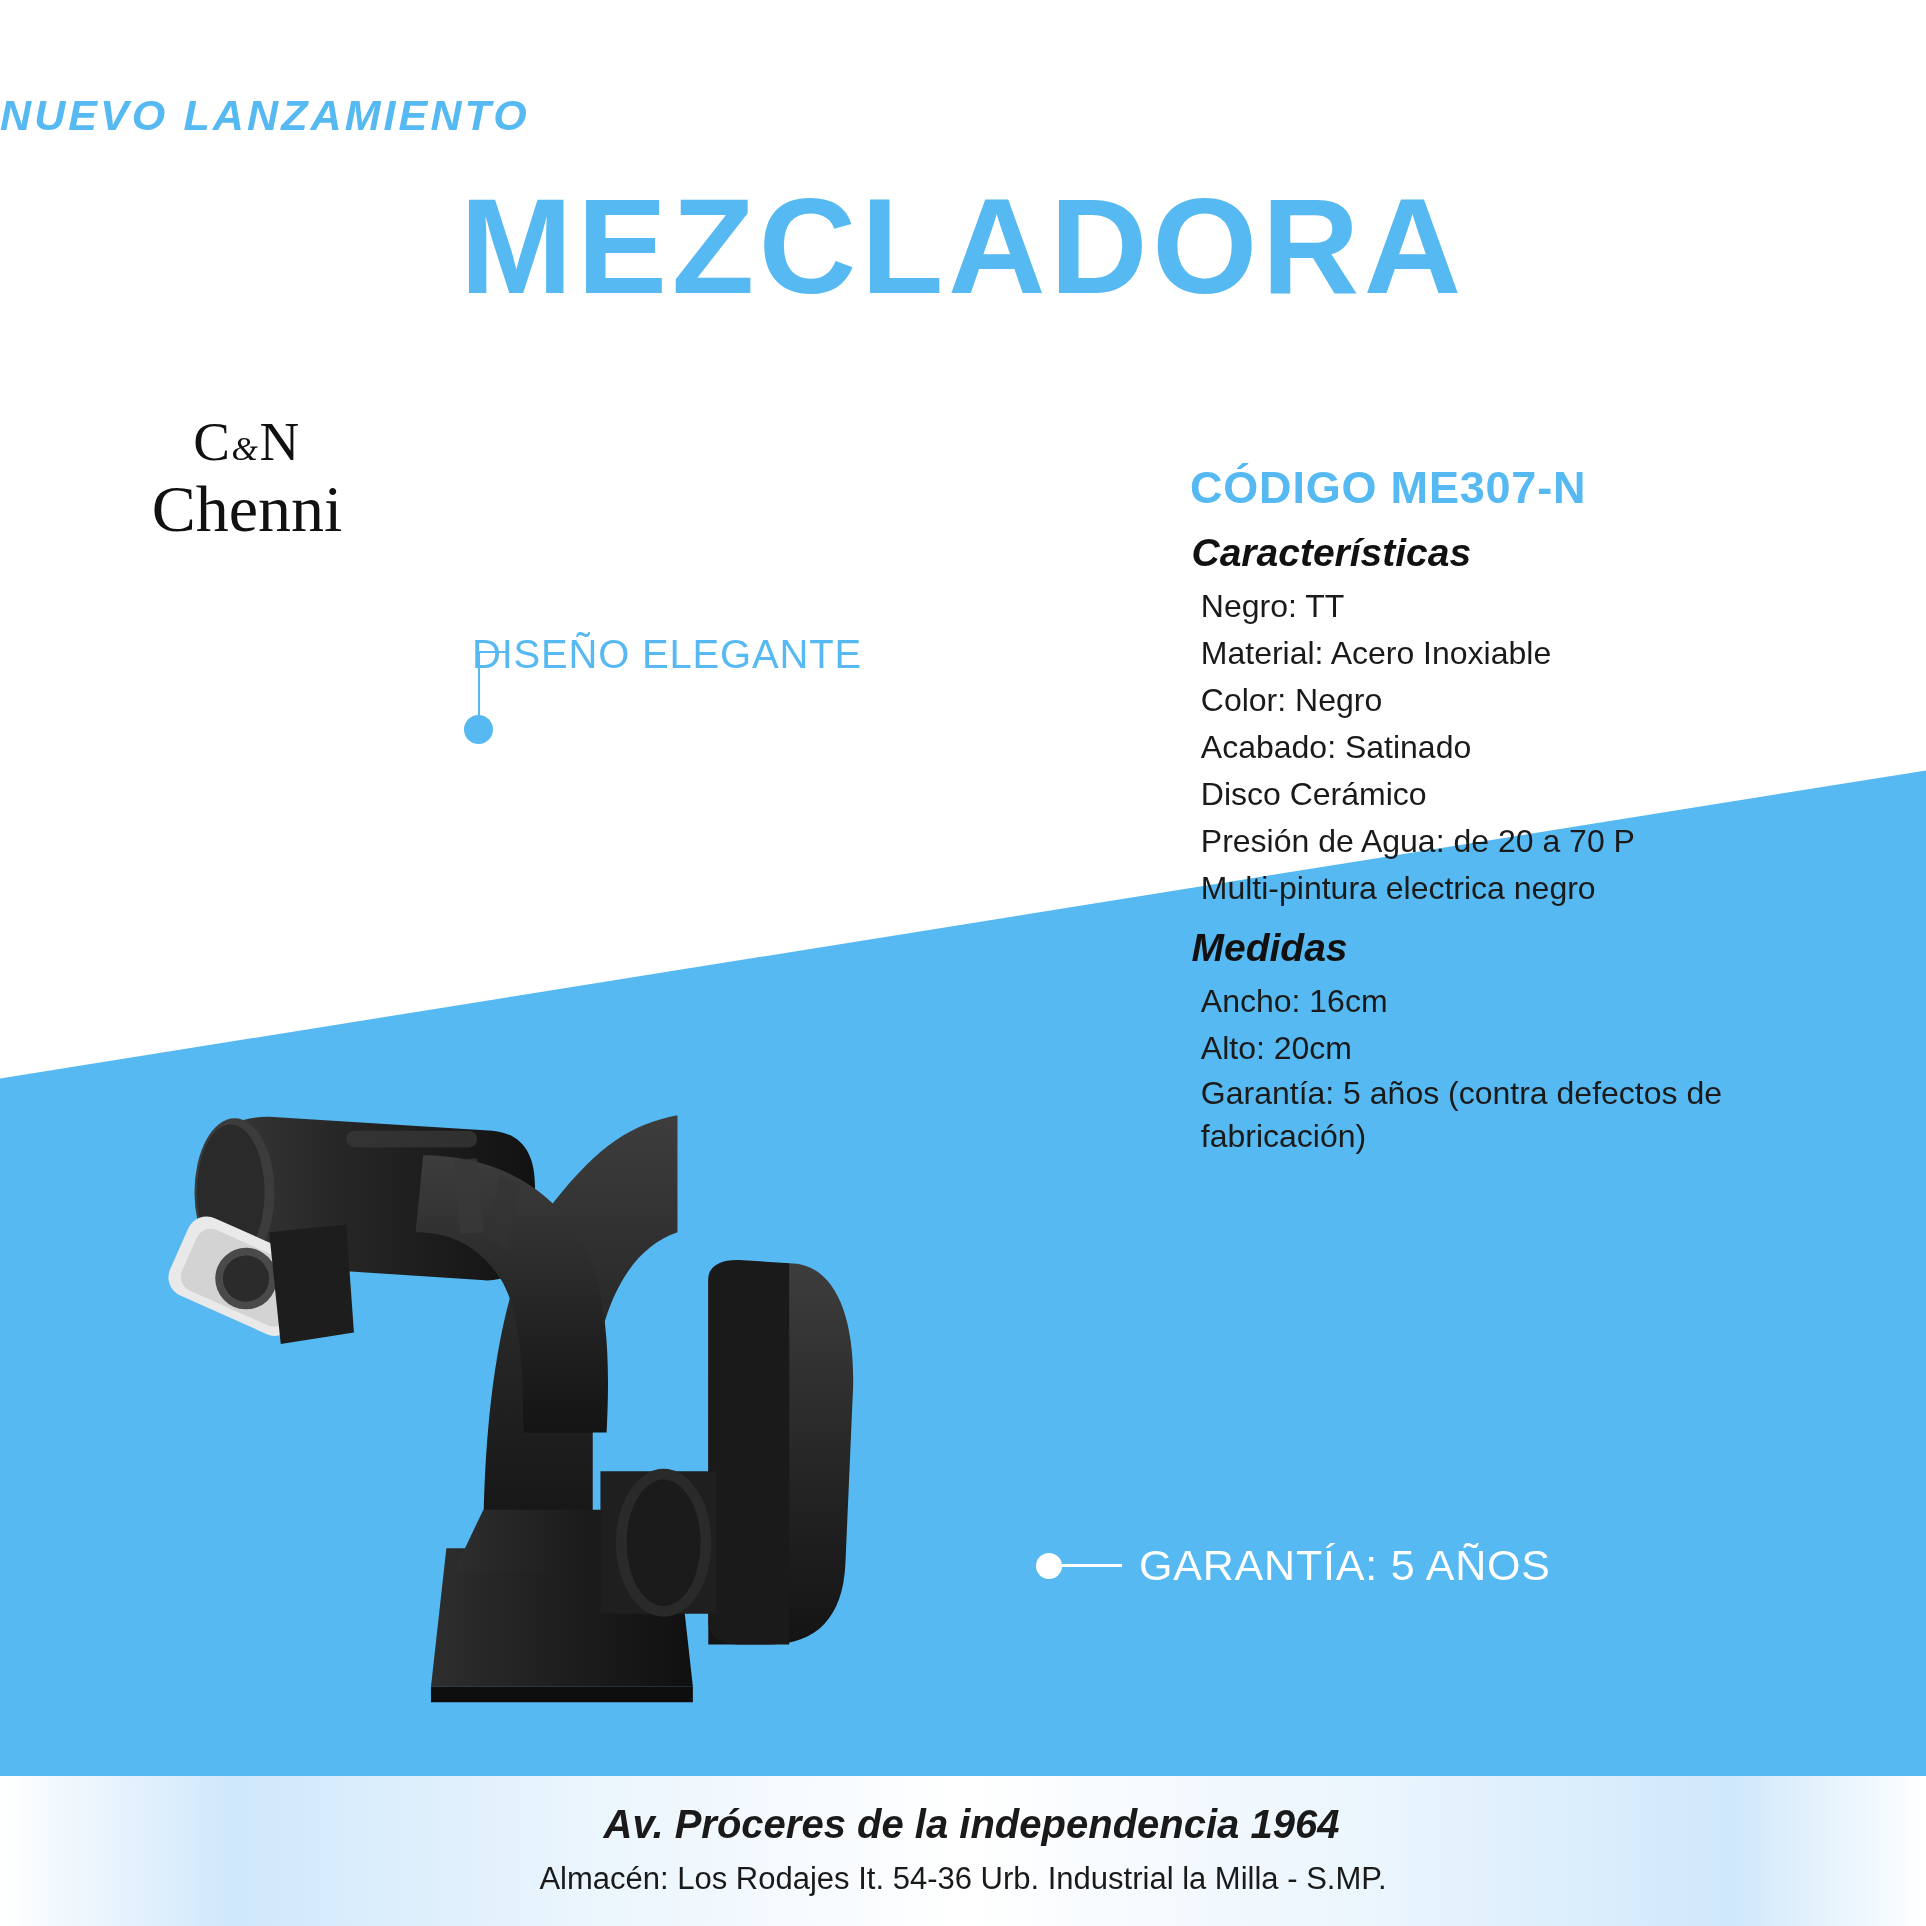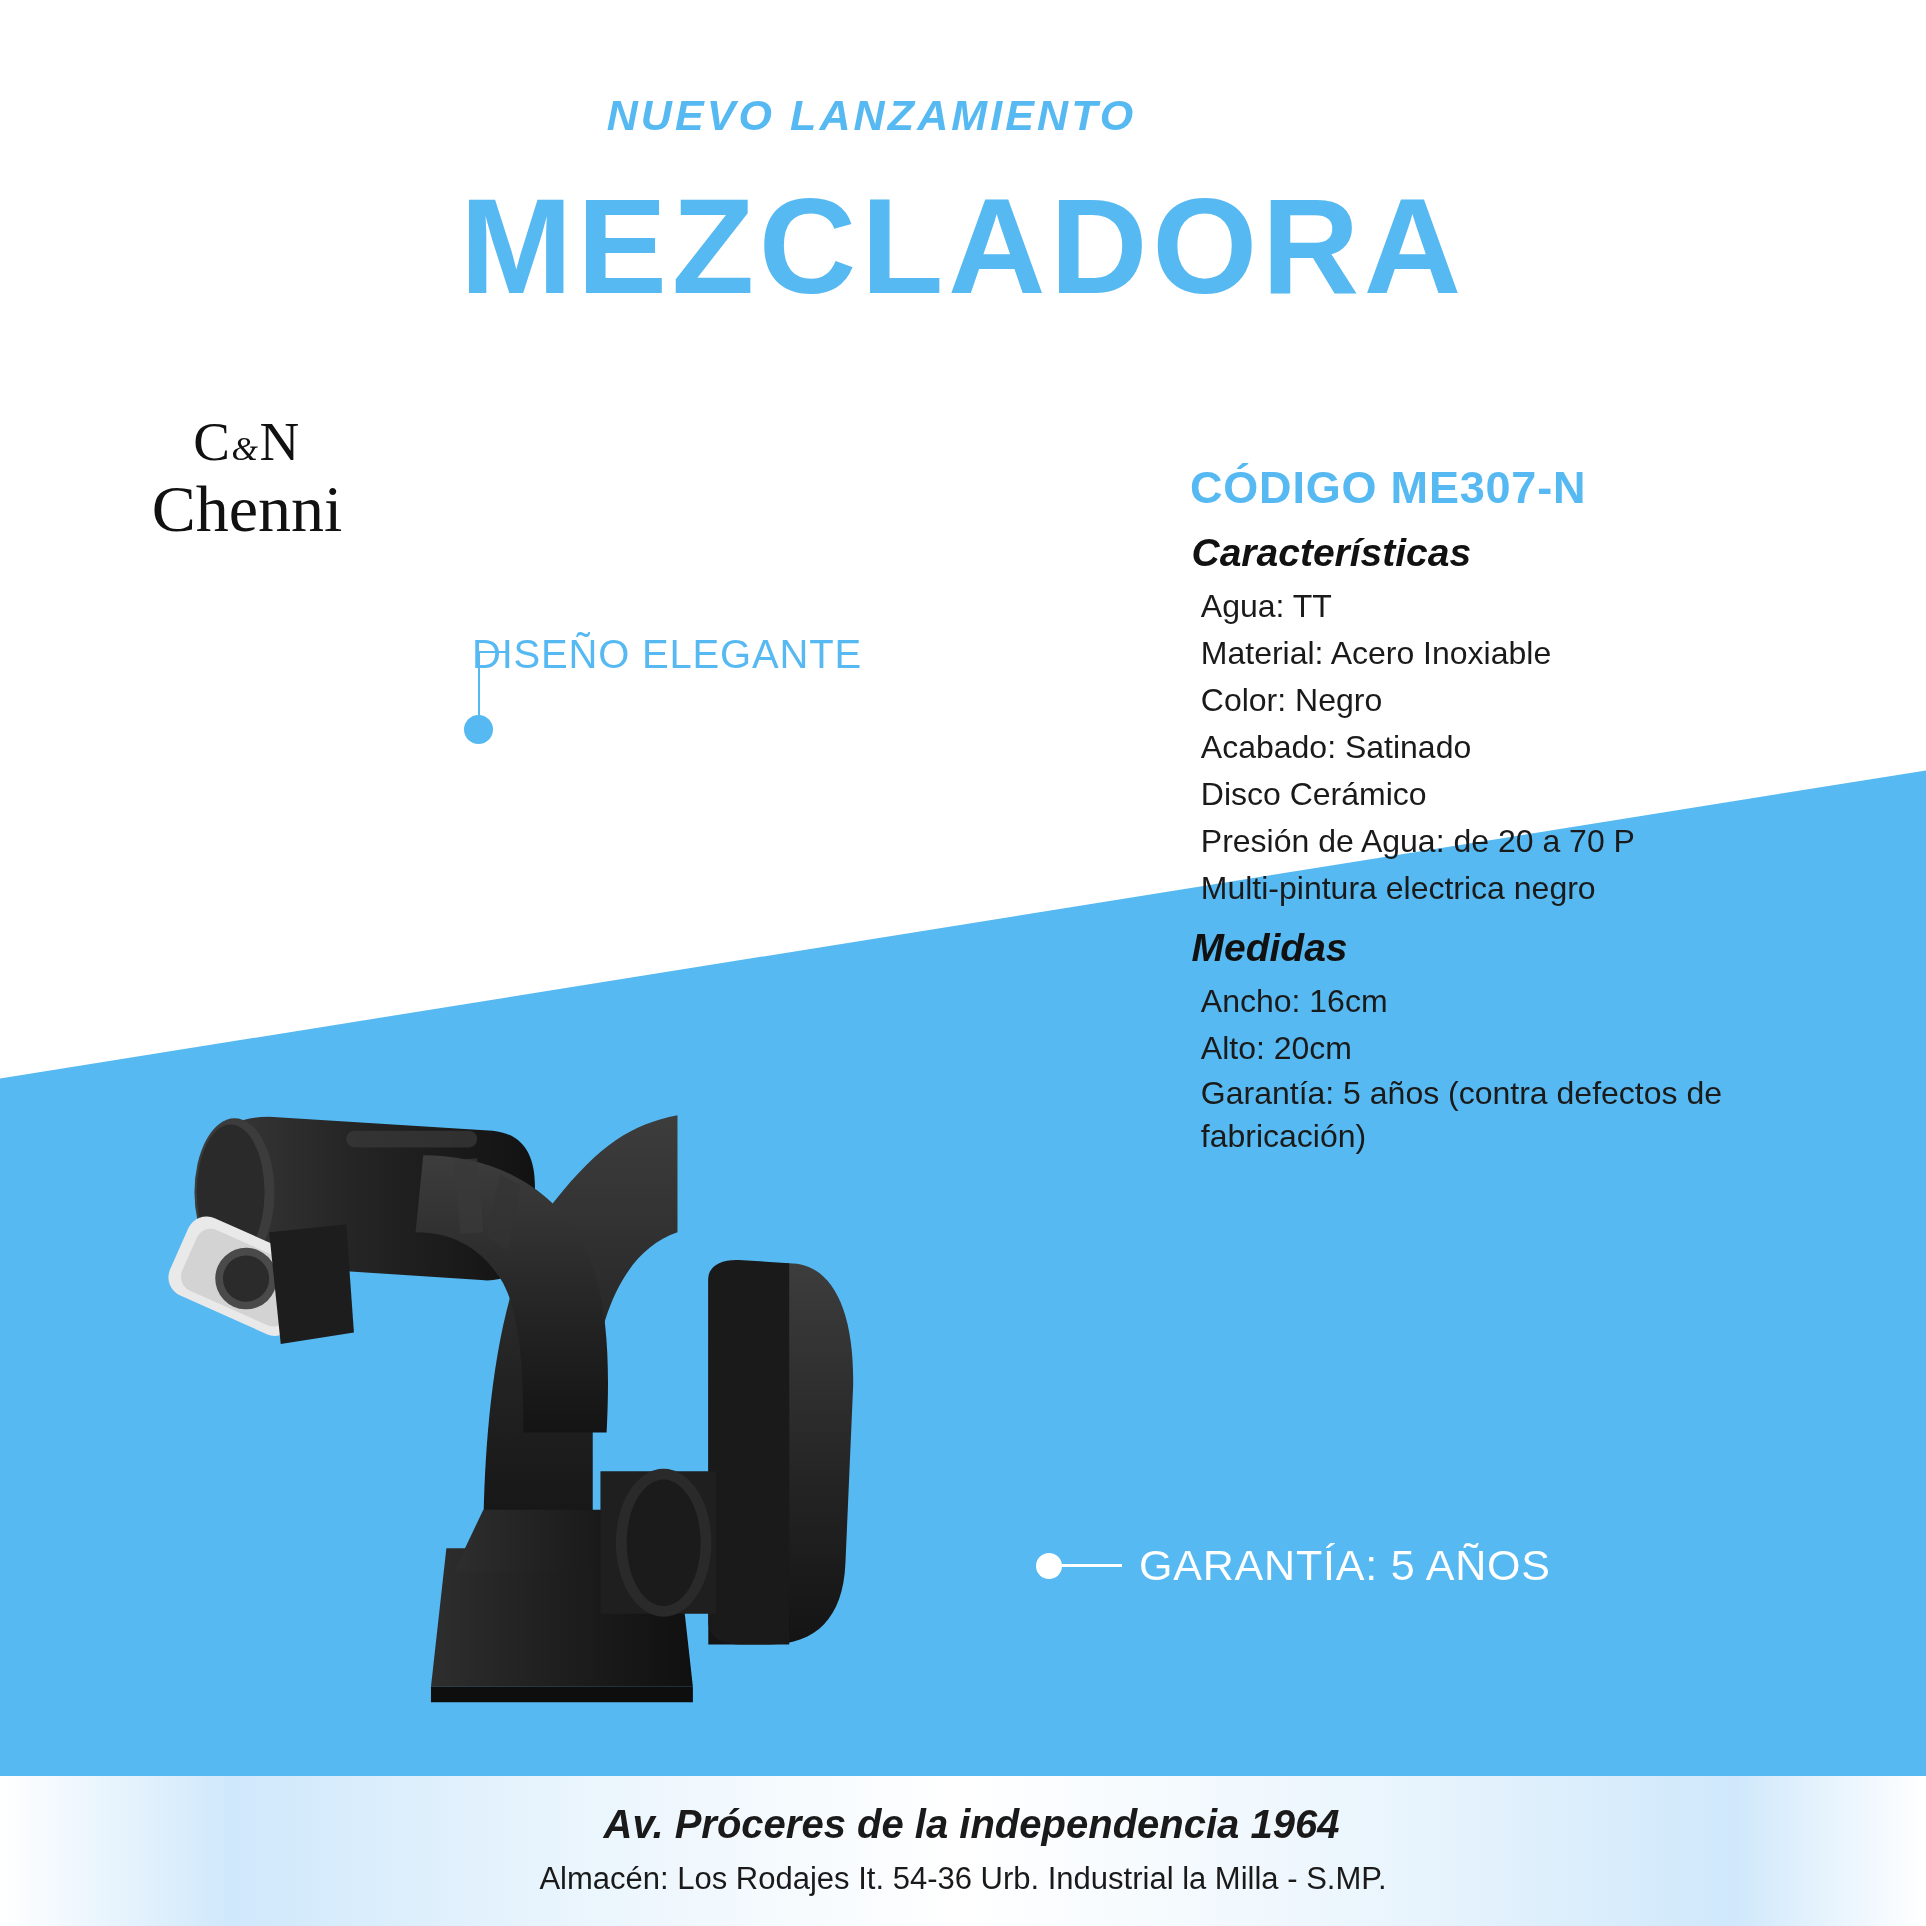--- a/index.html
+++ b/index.html
@@ -25,21 +25,21 @@
     height: 1926px;
     pointer-events: none;
   }
 
   
   .eyebrow {
     position: absolute;
     top: 91px;
     left: 0;
     width: 1743px;
-    text-align: center;
+    text-align: left;
     font-size: 43px;
     font-weight: bold;
     font-style: italic;
     letter-spacing: 3.1px;
     color: #56b9f2;
   }
   .main-title {
     position: absolute;
     top: 176px;
     left: 0;
@@ -317,21 +317,21 @@
 
   <path d="M660 1010 L810 1010 L810 1195 L660 1195 Z" fill="#1f1f1f"></path>
   <ellipse cx="742" cy="1103" rx="62" ry="96" fill="#2a2a2a"></ellipse>
   <ellipse cx="742" cy="1103" rx="48" ry="82" fill="#1b1b1b"></ellipse>
 </svg>
 
 <div class="spec">
   <div class="spec-code">CÓDIGO ME307-N</div>
   <div class="spec-h">Características</div>
   <ul class="spec-list">
-    <li>Agua: TT</li>
+    <li>Negro: TT</li>
     <li>Material:  Acero Inoxiable</li>
     <li>Color:  Negro</li>
     <li>Acabado: Satinado</li>
     <li>Disco Cerámico</li>
     <li>Presión de Agua: de 20 a 70 P</li>
     <li>Multi-pintura electrica negro</li>
   </ul>
   <div class="spec-h medidas">Medidas</div>
   <ul class="spec-list">
     <li>Ancho: 16cm</li>

